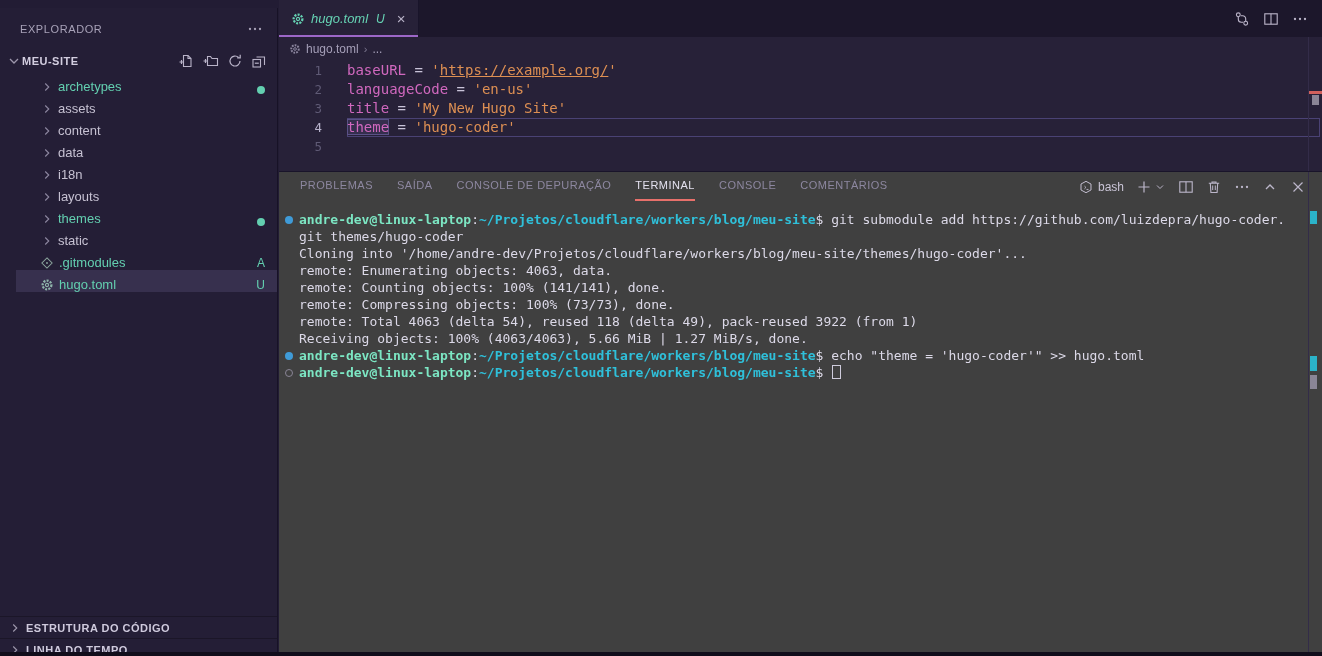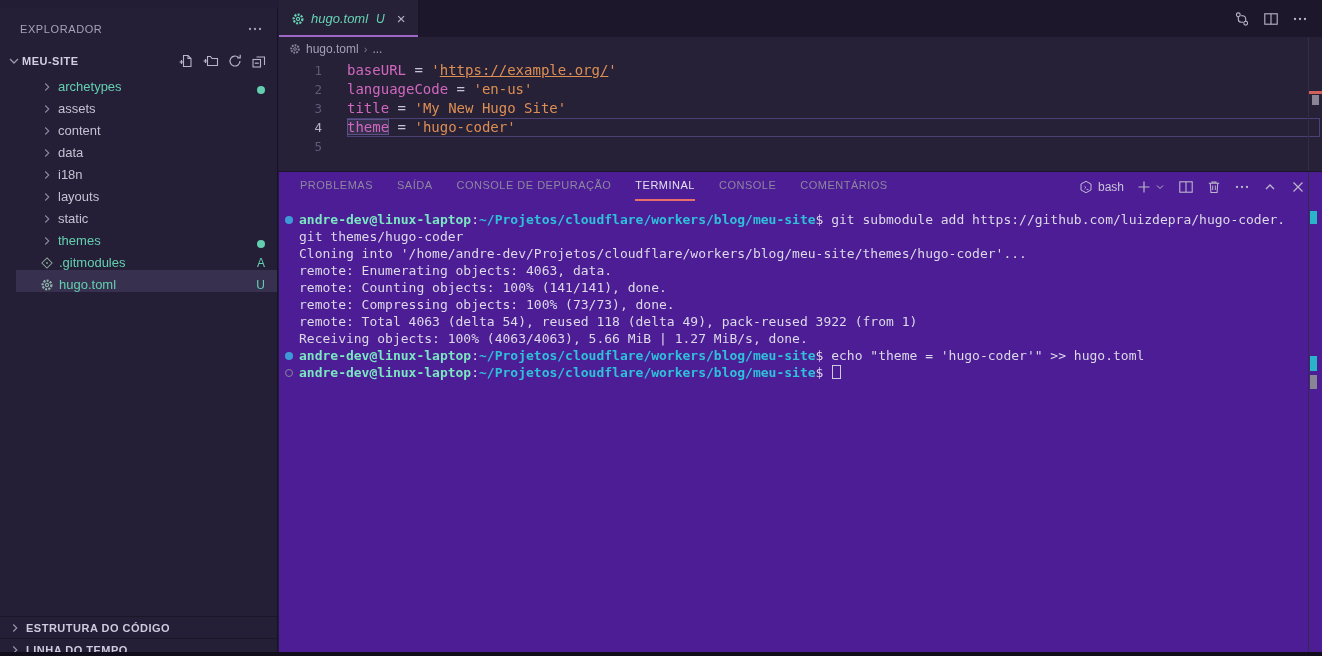--- a/index.html
+++ b/index.html
@@ -60,21 +60,21 @@
   .tkey { color:#d068be; }
   .teq { color:#c9c4d9; }
   .tstr { color:#dd8f53; }
   .tlink { color:#dd8f53; text-decoration:underline; }
   .whl { box-shadow: inset 0 0 0 1px #5a5186; background:rgba(90,81,134,.28); }
   .ruler-line { position:absolute; top:0; bottom:0; left:1029px; width:1px; background:#332c49; }
   .ovr-red { position:absolute; left:1030px; top:54px; width:13px; height:3px; background:#d1605c; }
   .ovr-gray { position:absolute; left:1033px; top:58px; width:7px; height:10px; background:#8a8596; }
 
   
-  .panel { position:relative; flex:1; background:#4c1d95; border-top:1px solid #19142a; }
+  .panel { position:relative; flex:1; background:#404040; border-top:1px solid #19142a; }
   .phead { height:29px; display:flex; align-items:stretch; padding-left:21px; }
   .ptabs { display:flex; gap:24px; }
   .ptab { display:flex; align-items:center; font-size:11px; letter-spacing:.5px;
     color:#8d87a0; border-bottom:2px solid transparent; padding-bottom:1px; cursor:pointer; }
   .ptab.active { color:#e3e0ee; border-bottom-color:#e8706b; }
   .pacts { margin-left:auto; display:flex; align-items:center; gap:12px;
     padding-right:16px; color:#bcb6ca; }
   .bash-group { display:flex; align-items:center; gap:5px; color:#c9c4d6; font-size:12px; }
   .plus-group { display:flex; align-items:center; gap:2px; }
 
@@ -257,37 +257,37 @@
         <span>i18n</span>
       </div>
       <div class="titem">
         <span class="chev ic">
             <svg class="i14">
               <use href="#i-chev-r"></use>
             </svg>
           </span>
         <span>layouts</span>
       </div>
-      <div class="titem">
-        <span class="chev ic">
-            <svg class="i14">
-              <use href="#i-chev-r"></use>
-            </svg>
-          </span>
-        <span>static</span>
-      </div>
       <div class="titem green">
         <span class="chev ic">
             <svg class="i14">
               <use href="#i-chev-r"></use>
             </svg>
           </span>
         <span>themes</span>
         <span class="spacer"></span>
           <span class="badge-dot"></span>
+      </div>
+      <div class="titem">
+        <span class="chev ic">
+            <svg class="i14">
+              <use href="#i-chev-r"></use>
+            </svg>
+          </span>
+        <span>static</span>
       </div>
       <div class="titem green" style="padding-left:22px">
         <span class="ficon ic" style="color:#8aa39b">
             <svg class="i14">
               <use href="#i-diamond"></use>
             </svg>
           </span>
         <span>.gitmodules</span>
         <span class="spacer"></span>
           <span class="badge-letter">A</span>

